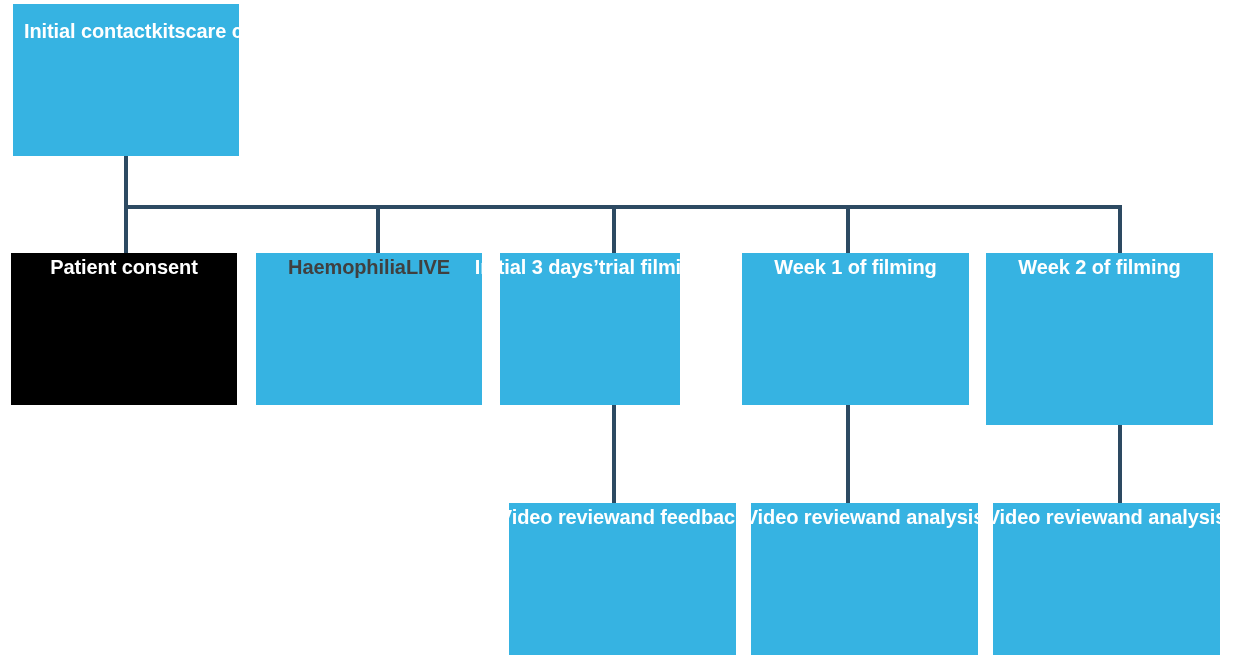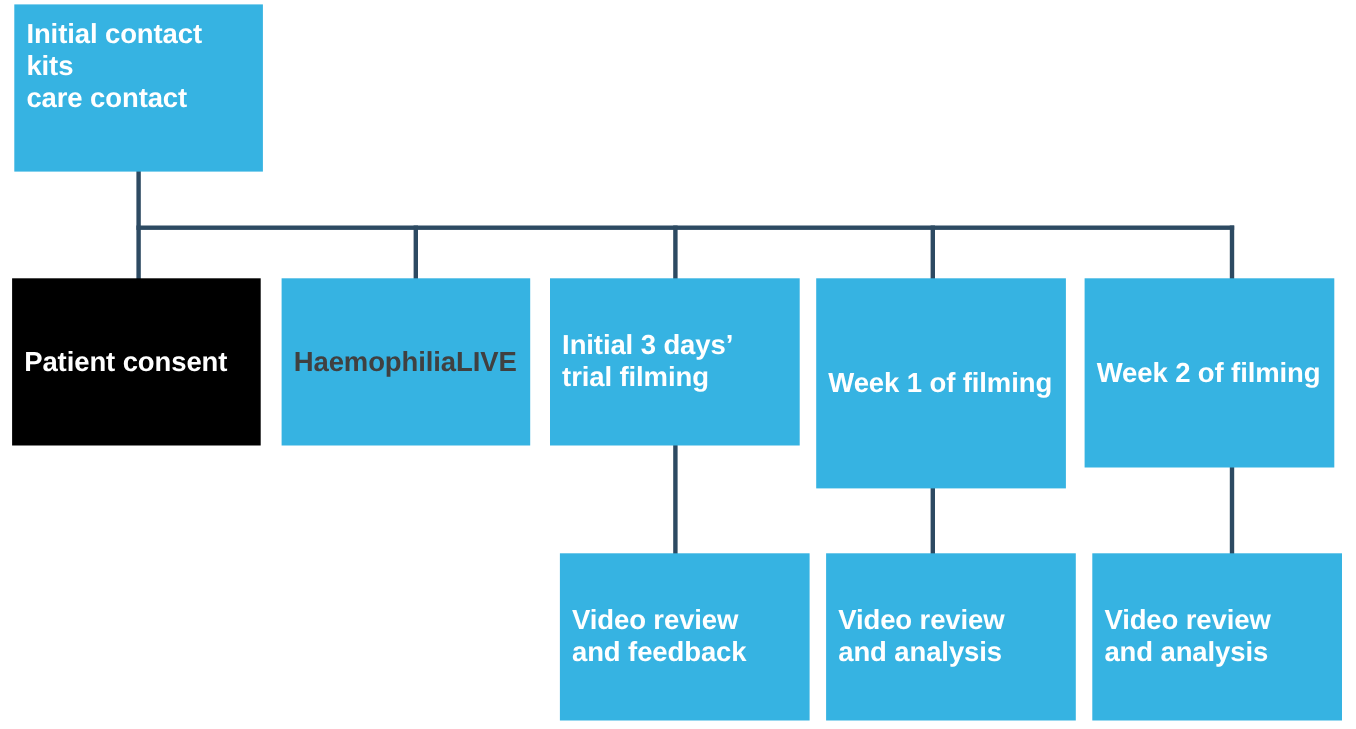--- a/index.html
+++ b/index.html
@@ -17,26 +17,26 @@
     height: 663px;
     background: #ffffff;
     overflow: hidden;
   }
   .node {
     position: absolute;
     box-sizing: border-box;
     background: #36b3e2;
     color: #ffffff;
     font-weight: bold;
-    font-size: 25px;
+    font-size: 20px;
     line-height: 29px;
     letter-spacing: -0.1px;
     padding: 0 11px;
     display: flex;
-    flex-direction: column;
+    flex-direction: row;
     justify-content: center;
     align-items: flex-start;
     -webkit-font-smoothing: antialiased;
   }
   .node .line {
     display: block;
     white-space: pre;
   }
   
   .node.root {
@@ -75,26 +75,26 @@
   </div>
 
   <div class="node" style="left: 11px; top: 253px; width: 226px; height: 152px; background: #000000; color: rgb(255, 255, 255);">
     <span class="line">Patient consent</span>
   </div>
 
   <div class="node" style="left: 256px; top: 253px; width: 226px; height: 152px; background: rgb(54, 179, 226); color: #404040;">
     <span class="line">HaemophiliaLIVE</span>
   </div>
 
-  <div class="node" style="left: 500px; top: 253px; width: 227px; height: 152px; background: rgb(54, 179, 226); color: rgb(255, 255, 255);">
+  <div class="node" style="left: 500px; top: 253px; width: 180px; height: 152px; background: rgb(54, 179, 226); color: rgb(255, 255, 255);">
     <span class="line">Initial 3 days’</span>
     <span class="line">trial filming</span>
   </div>
 
-  <div class="node" style="left: 742px; top: 253px; width: 227px; height: 191px; background: rgb(54, 179, 226); color: rgb(255, 255, 255);">
+  <div class="node" style="left: 742px; top: 253px; width: 227px; height: 152px; background: rgb(54, 179, 226); color: rgb(255, 255, 255);">
     <span class="line">Week 1 of filming</span>
   </div>
 
   <div class="node" style="left: 986px; top: 253px; width: 227px; height: 172px; background: rgb(54, 179, 226); color: rgb(255, 255, 255);">
     <span class="line">Week 2 of filming</span>
   </div>
 
   <div class="node" style="left: 509px; top: 503px; width: 227px; height: 152px; background: rgb(54, 179, 226); color: rgb(255, 255, 255);">
     <span class="line">Video review</span>
     <span class="line">and feedback</span>

